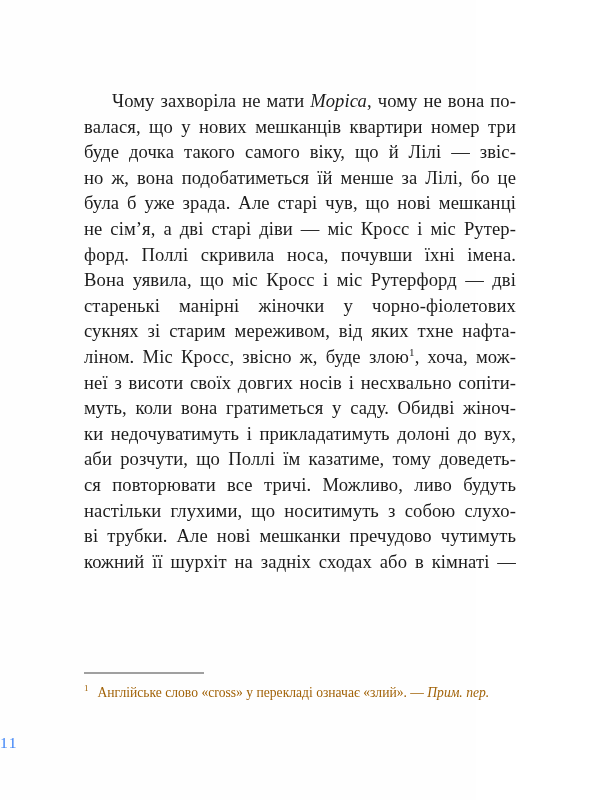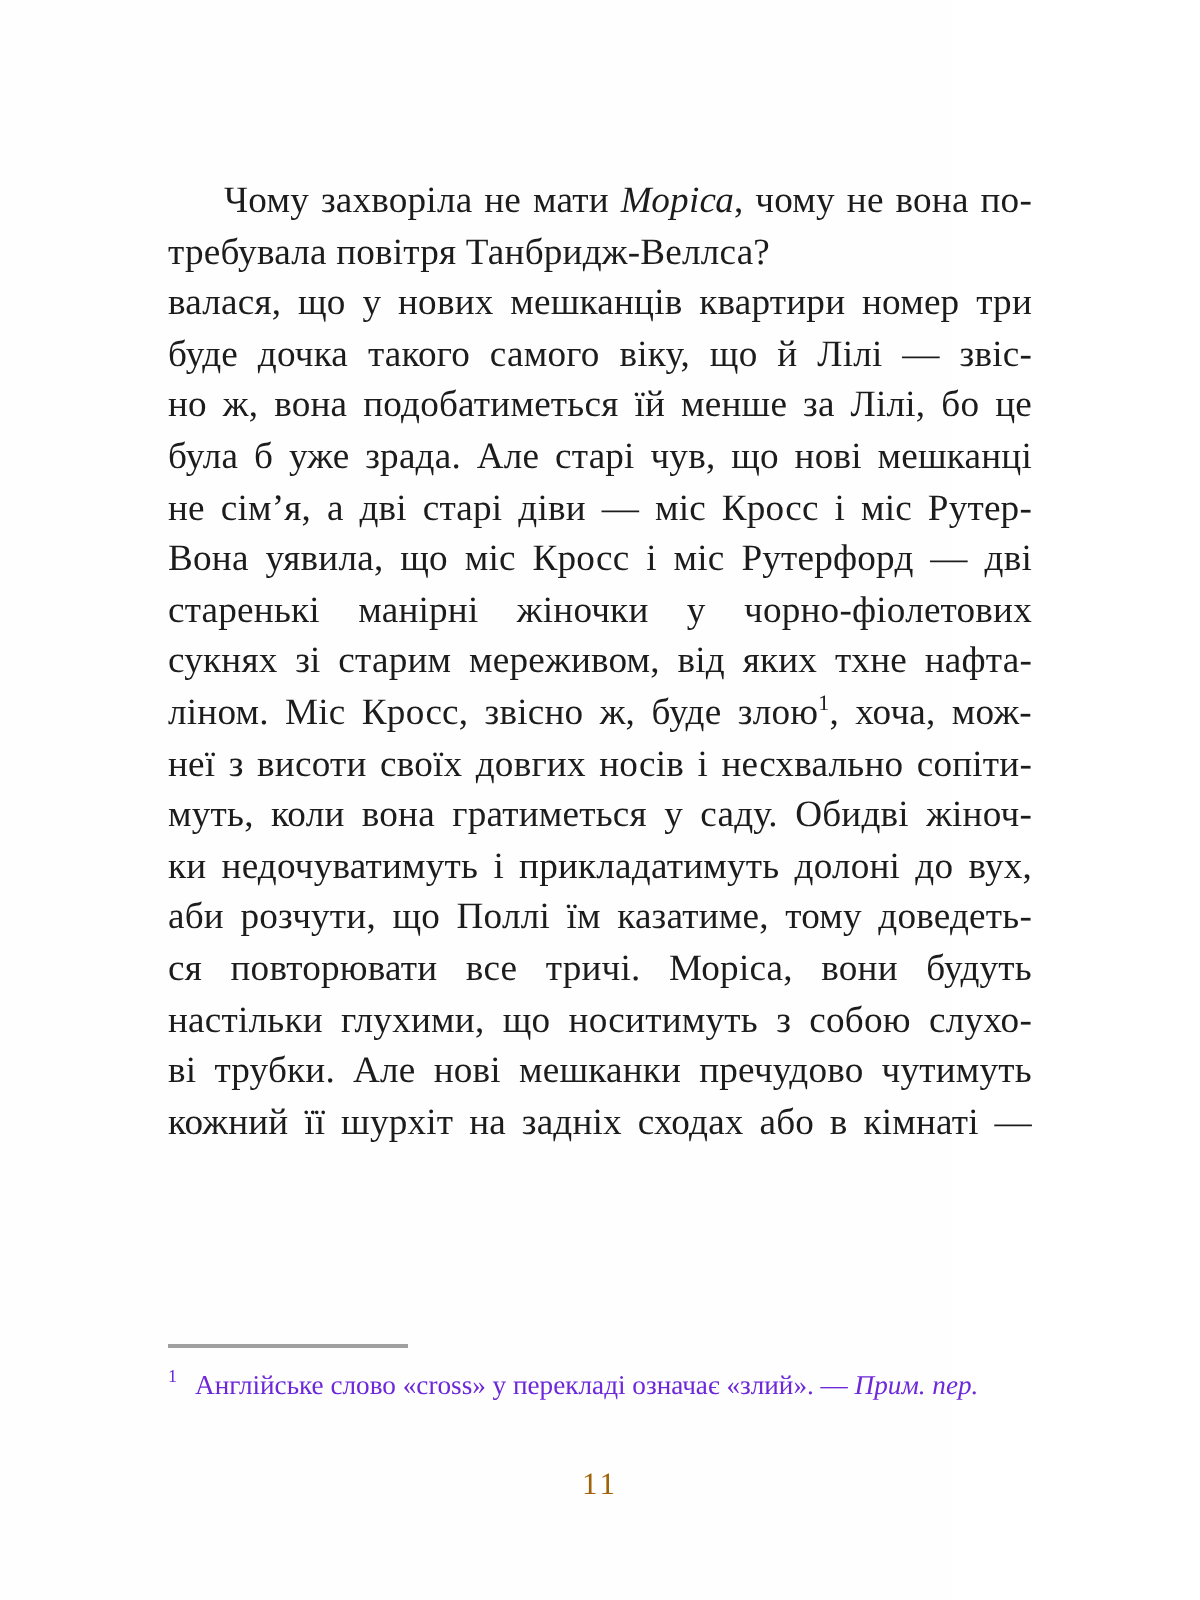--- a/index.html
+++ b/index.html
@@ -47,64 +47,64 @@
   }
   .divider {
     width: 120px;
     height: 2px;
     background: #a0a0a0;
     margin-bottom: 10px;
   }
   .footnote-line {
     font-size: 13.6px;
     line-height: 18px;
-    color: #6d28d9;
+    color: #a16207;
   }
   .footnote-line sup {
     font-size: 9px;
     line-height: 0;
     vertical-align: super;
     margin-right: 9px;
   }
   .page-number {
     position: absolute;
     left: 0;
     top: 734px;
     width: 600px;
-    text-align: center;
+    text-align: left;
     font-size: 15.5px;
     letter-spacing: 1.5px;
-    color: #a16207;
+    color: #3b82f6;
   }
 </style>
 </head>
 <body>
 
 <div class="page">
 
   <div class="text-block">
       <div class="paragraph">
         <div class="line indent"><span>Чому захворіла не мати </span><i>Моріса</i><span>, чому не вона по-</span></div>
-        <div class="line short"><span>требувала повітря Танбридж-Веллса?</span></div>
       </div>
       <div class="paragraph">
         <div class="line"><span>валася, що у нових мешканців квартири номер три</span></div>
         <div class="line"><span>буде дочка такого самого віку, що й Лілі — звіс-</span></div>
         <div class="line"><span>но ж, вона подобатиметься їй менше за Лілі, бо це</span></div>
         <div class="line"><span>була б уже зрада. Але старі чув, що нові мешканці</span></div>
         <div class="line"><span>не сім’я, а дві старі діви — міс Кросс і міс Рутер-</span></div>
+        <div class="line"><span>форд. Поллі скривила носа, почувши їхні імена.</span></div>
         <div class="line"><span>Вона уявила, що міс Кросс і міс Рутерфорд — дві</span></div>
         <div class="line"><span>старенькі манірні жіночки у чорно-фіолетових</span></div>
         <div class="line"><span>сукнях зі старим мереживом, від яких тхне нафта-</span></div>
         <div class="line"><span>ліном. Міс Кросс, звісно ж, буде злою</span><sup>1</sup><span>, хоча, мож-</span></div>
         <div class="line"><span>неї з висоти своїх довгих носів і несхвально сопіти-</span></div>
         <div class="line"><span>муть, коли вона гратиметься у саду. Обидві жіноч-</span></div>
         <div class="line"><span>ки недочуватимуть і прикладатимуть долоні до вух,</span></div>
         <div class="line"><span>аби розчути, що Поллі їм казатиме, тому доведеть-</span></div>
-        <div class="line"><span>ся повторювати все тричі. Моріса, вони будуть</span></div>
+        <div class="line"><span>ся повторювати все тричі. Можливо, ливо будуть</span></div>
         <div class="line"><span>настільки глухими, що носитимуть з собою слухо-</span></div>
         <div class="line"><span>ві трубки. Але нові мешканки пречудово чутимуть</span></div>
         <div class="line"><span>кожний її шурхіт на задніх сходах або в кімнаті —</span></div>
       </div>
     </div>
 
   <div class="footnote">
     <div class="divider"></div>
     <div class="footnote-line"><sup>1</sup><span>Англійське слово «cross» у перекладі означає «злий». — </span><i>Прим. пер.</i></div>
   </div>

